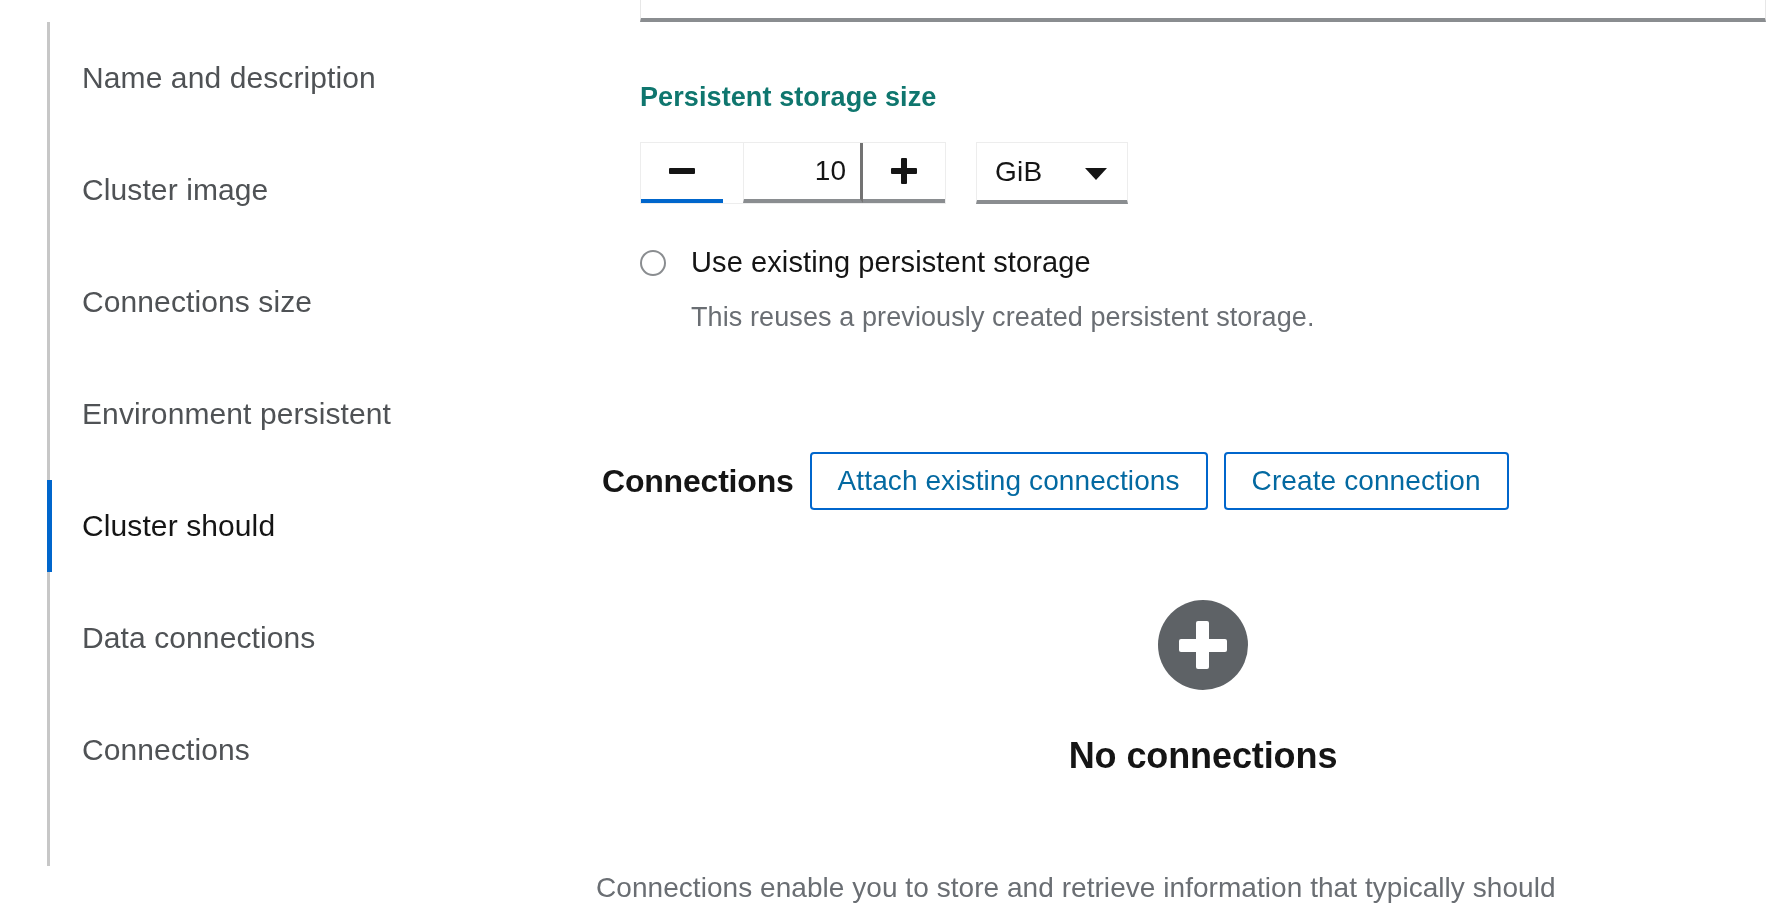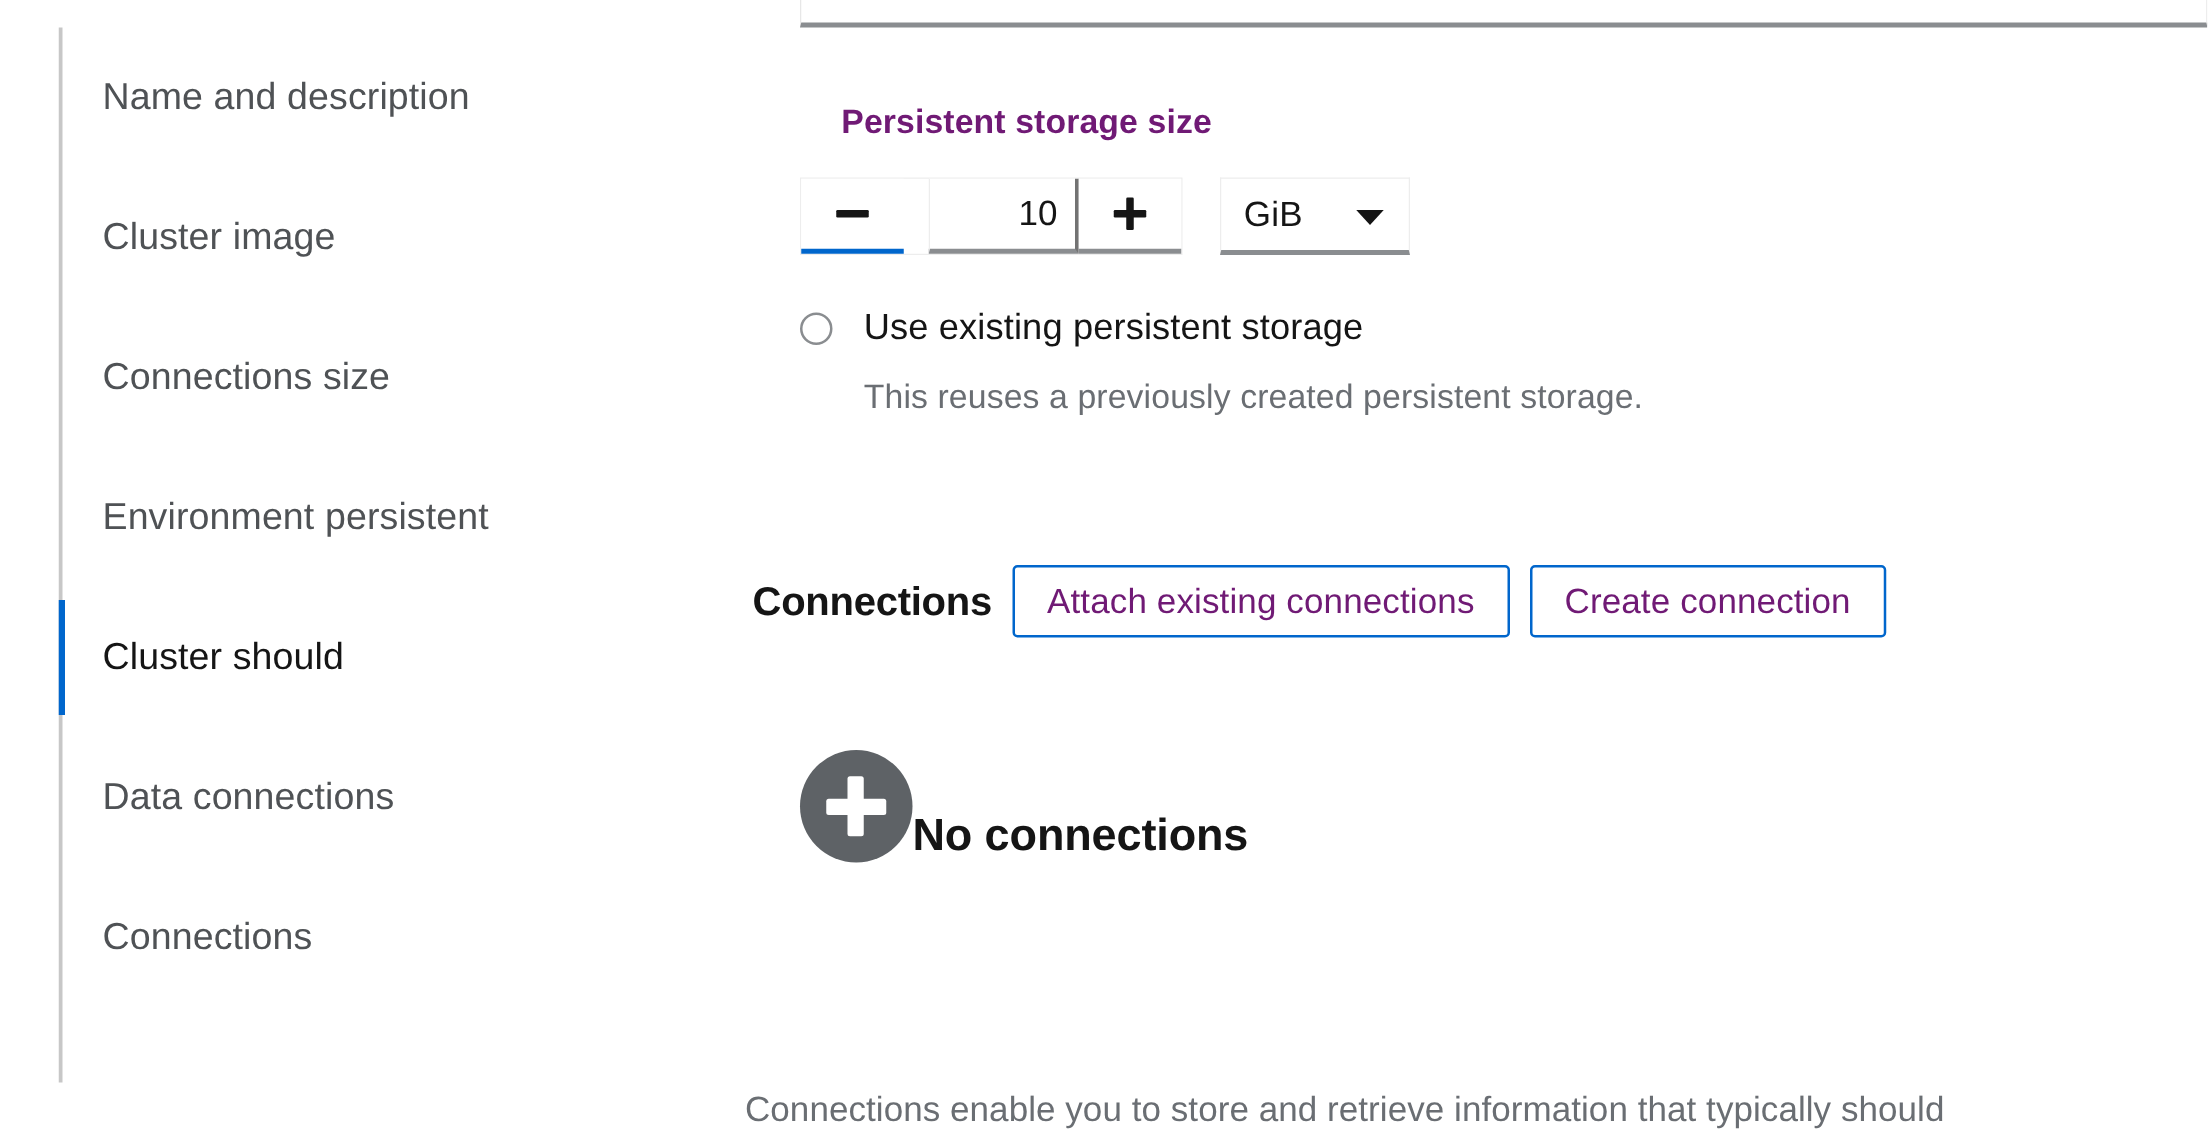--- a/index.html
+++ b/index.html
@@ -97,24 +97,23 @@
     box-sizing: border-box;
     background: #ffffff;
     border: 1px solid #e7e7e7;
     border-bottom: 4px solid #8a8d90;
   }
 
   .field-label {
     position: absolute;
     font-size: 27px;
     font-weight: 700;
-    color: #701a75;
+    color: #0f766e;
     letter-spacing: 0.1px;
     white-space: nowrap;
-    margin-left: 33px;
   }
 
   
   #storage-size-label { left: 0; top: 82px; }
 
   #stepper-row {
     position: absolute;
     left: 0;
     top: 142px;
     height: 62px;
@@ -275,36 +274,36 @@
     margin-left: 16px;
     height: 58px;
     padding: 0 26px;
     display: flex;
     align-items: center;
     justify-content: center;
     box-sizing: border-box;
     border: 2px solid #0066cc;
     border-radius: 4px;
     background: #ffffff;
-    color: #701a75;
+    color: #0369a1;
     font-family: "Liberation Sans", sans-serif;
     font-size: 28px;
     letter-spacing: 0.1px;
     white-space: nowrap;
     cursor: pointer;
   }
 
   
   #empty-state {
     position: absolute;
     left: 0;
     top: 600px;
     width: 1126px;
     display: flex;
-    flex-direction: row;
+    flex-direction: column;
     align-items: center;
   }
   #plus-circle {
     position: relative;
     width: 90px;
     height: 90px;
     border-radius: 50%;
     background: #5e6266;
   }
   #plus-circle::before,

